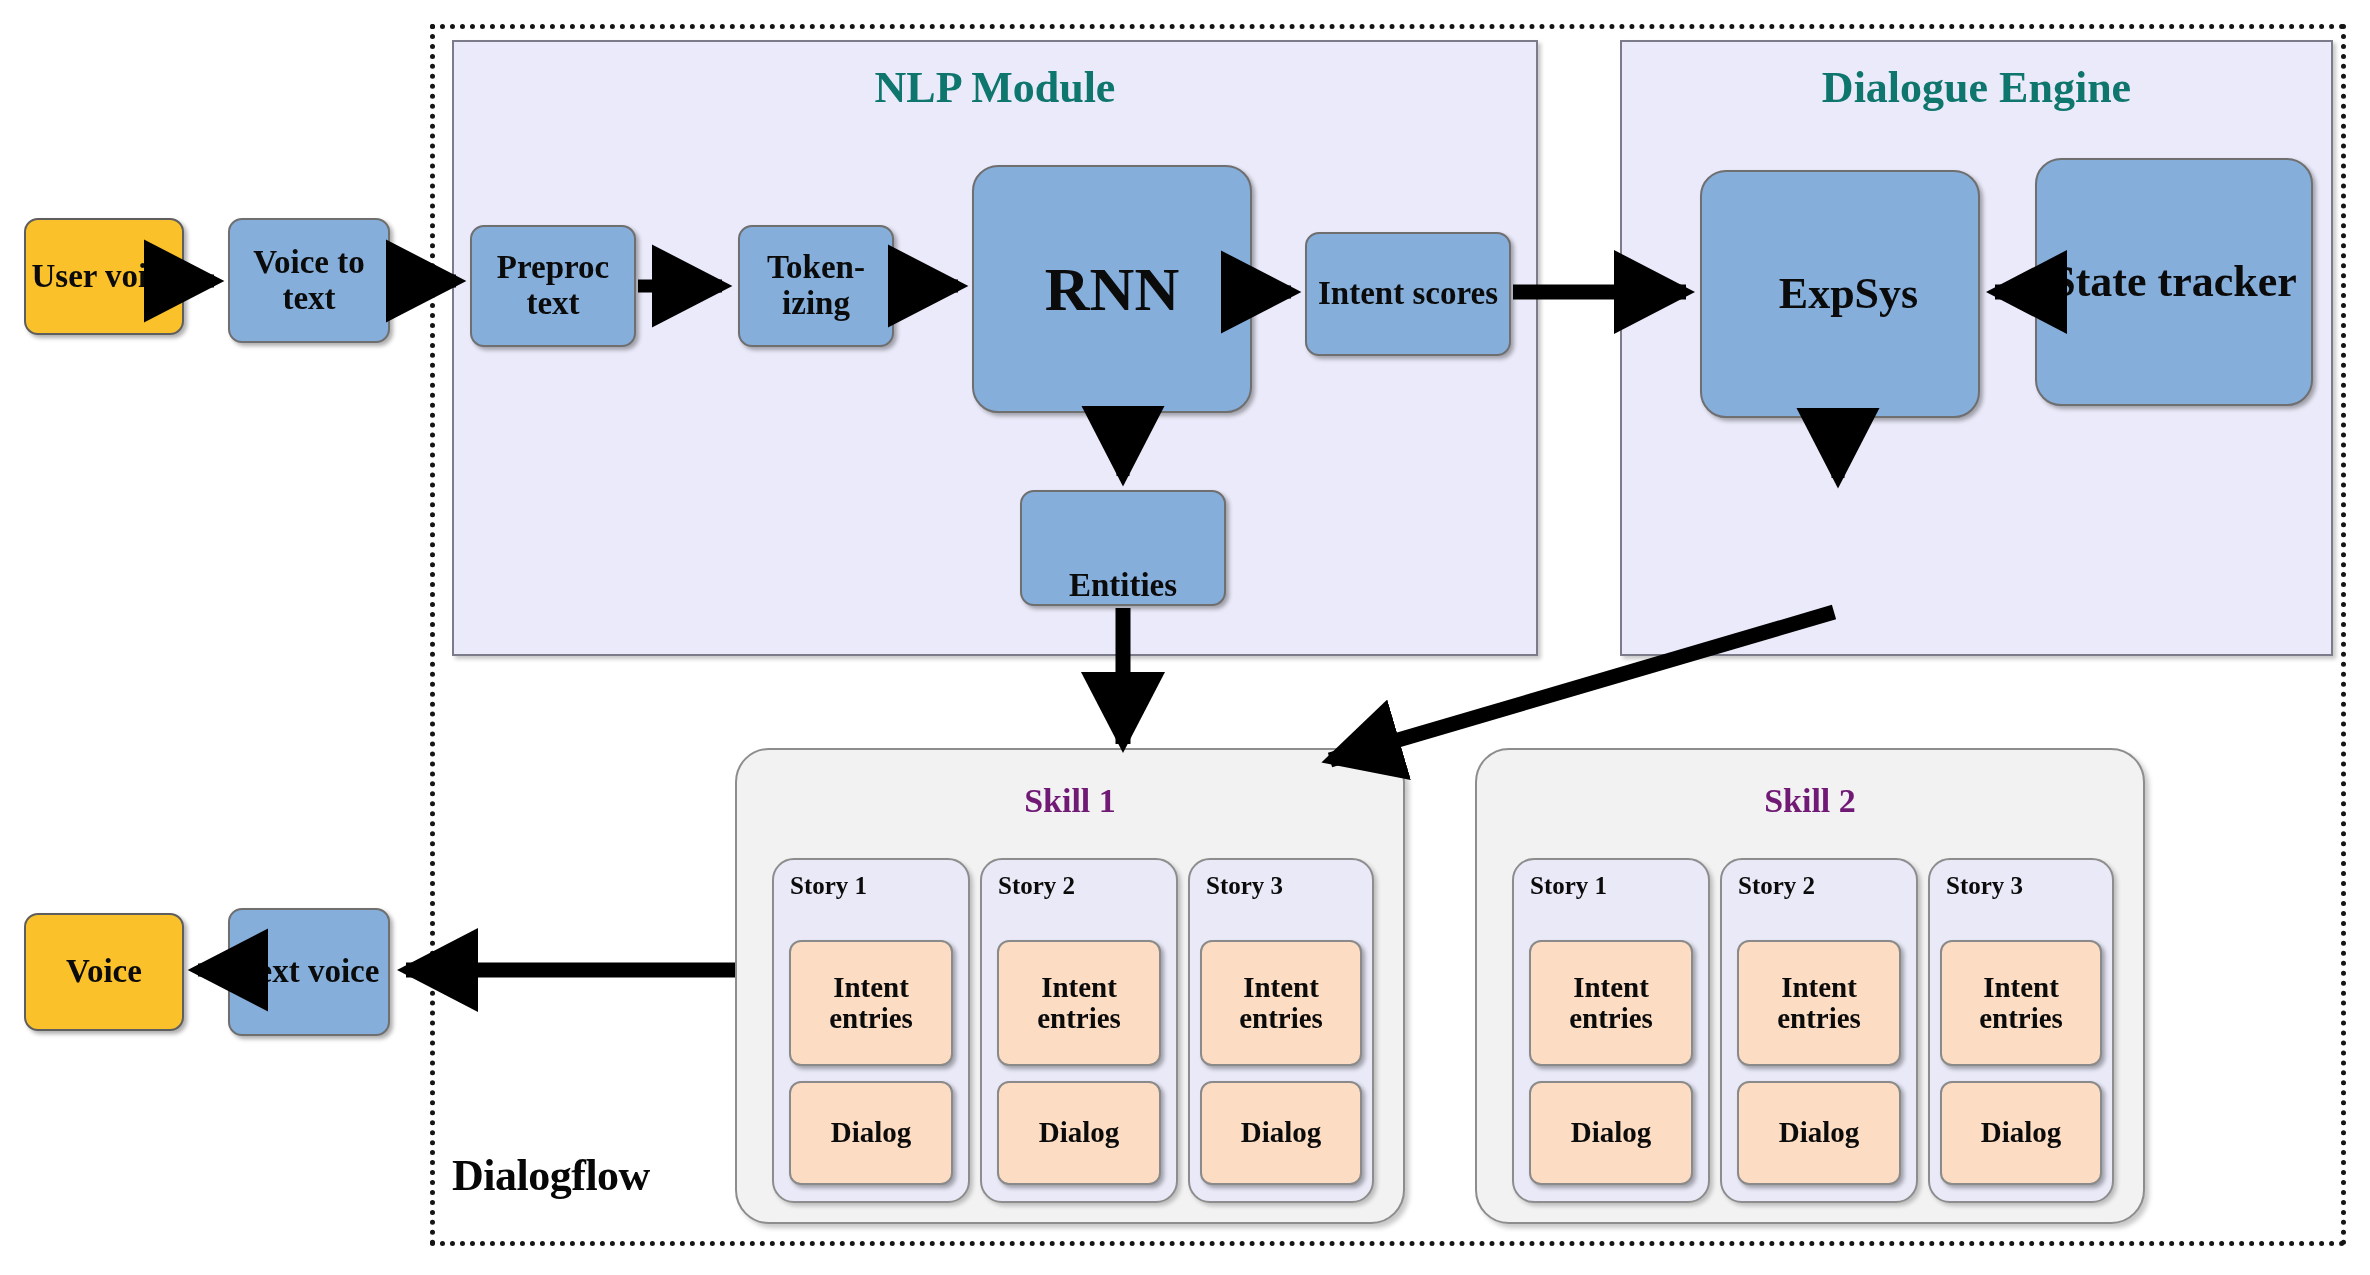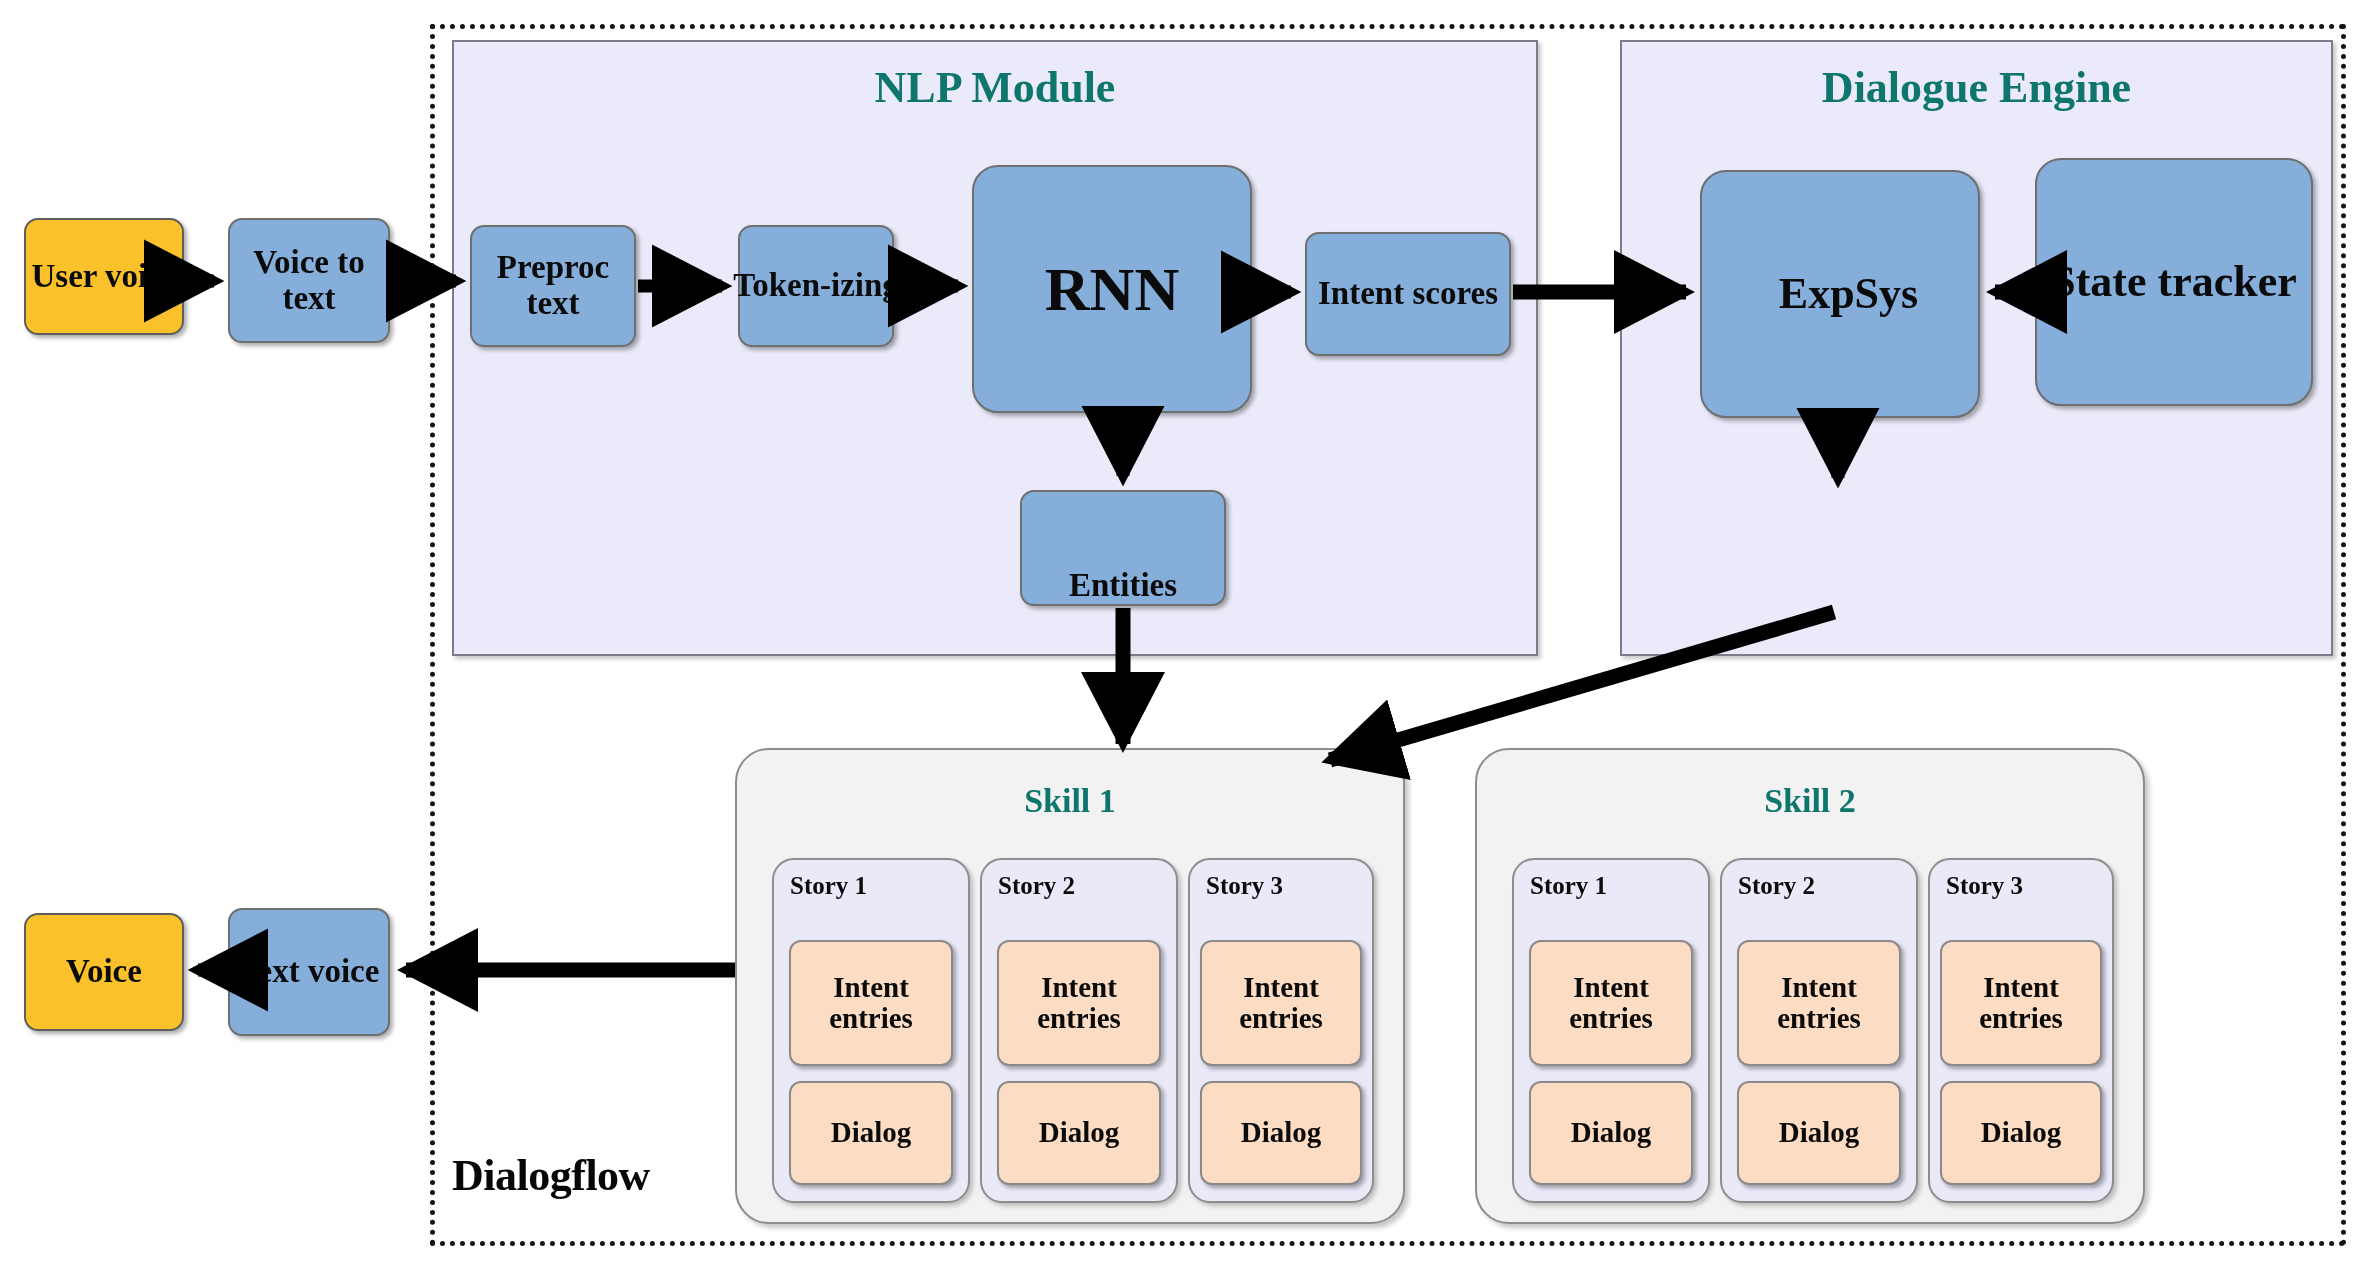--- a/index.html
+++ b/index.html
@@ -65,21 +65,21 @@
     border-radius: 34px;
     box-shadow: 4px 4px 5px rgba(0,0,0,0.22);
     z-index: 3;
   }
   .skill-title {
     position: absolute;
     left: 0; right: 0;
     text-align: center;
     font-weight: bold;
     font-size: 34px;
-    color: #0f766e;
+    color: #701a75;
     z-index: 5;
   }
   .story-box {
     position: absolute;
     box-sizing: border-box;
     background: #e9e9f8;
     border: 2px solid #8d8d8d;
     border-radius: 22px;
     box-shadow: 3px 3px 4px rgba(0,0,0,0.22);
     z-index: 4;
@@ -153,21 +153,21 @@
   </div>
 
   <div class="node node-blue" style="left:228px; top:908px; width:162px; height:128px; font-size:33px;">
     <span>Text voice</span>
   </div>
 
   <div class="node node-blue" style="left:470px; top:225px; width:166px; height:122px; font-size:33px;">
     <span>Preproc text</span>
   </div>
 
-  <div class="node node-blue" style="left:738px; top:225px; width:156px; height:122px; font-size:33px; flex-direction:row;">
+  <div class="node node-blue" style="left:738px; top:225px; width:156px; height:122px; font-size:33px; flex-direction:column;">
     <span>Token-</span>
     <span>izing</span>
   </div>
 
   <div class="node node-blue" style="left:972px; top:165px; width:280px; height:248px; font-size:62px; border-radius:26px;">
     <span>RNN</span>
   </div>
 
   <div class="node node-blue" style="left:1305px; top:232px; width:206px; height:124px; font-size:33px;">
     <span>Intent scores</span>

